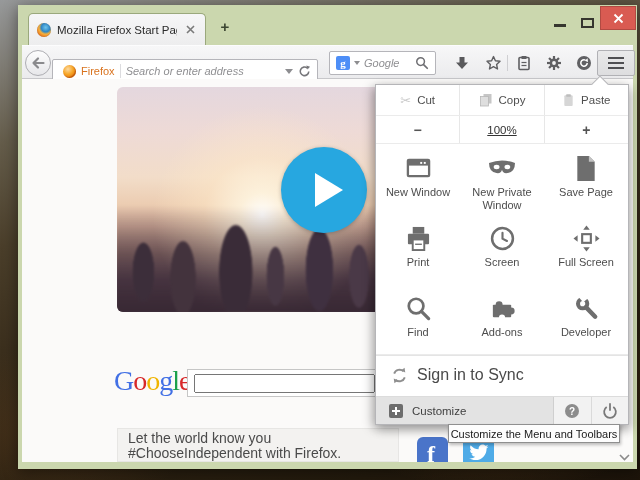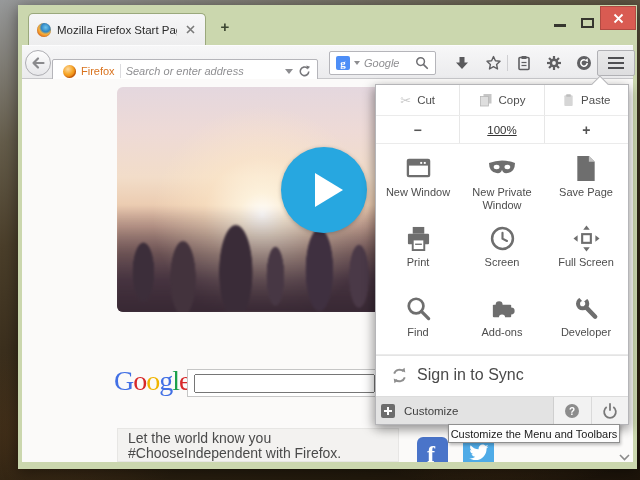--- a/index.html
+++ b/index.html
@@ -123,21 +123,21 @@
   .cell .gicon { height:30px; display:flex; align-items:center; justify-content:center; }
   .cell .glabel { font-size:11px; line-height:13px; color:#4d4d4d; text-align:center; margin-top:3px; width:80px; }
   .grid-sep { border-bottom:1px solid #ebebeb; }
 
   .sync-row { height:39px; border-top:1px solid #e4e4e4; display:flex; align-items:center; gap:9px; padding-left:15px; }
   .sync-row .slabel { font-size:16px; color:#4a4a4a; }
 
   .panel-footer { position:absolute; left:0; bottom:0; width:100%; height:28px; background:#f2f2f2;
     border-top:1px solid #dcdcdc; display:flex; }
   .cust { width:200px; height:100%; background:#e3e3e3; border-right:1px solid #cfcfcf;
-    display:flex; align-items:center; gap:8px; padding-left:4px; }
+    display:flex; align-items:center; gap:8px; padding-left:12px; }
   .cust .clabel { font-size:11.5px; color:#3f3f3f; }
   .foot-btn { width:42px; height:100%; display:flex; align-items:center; justify-content:center; }
   .foot-btn + .foot-btn { border-left:1px solid #dadada; }
   .foot-spacer { flex:1; }
 
   
   .tooltip { position:absolute; left:430px; top:419px; width:172px; height:19px; background:#fdfdfd;
     border:1px solid #8f8f8f; box-shadow:1px 2px 3px rgba(0,0,0,.25); z-index:30;
     display:flex; align-items:center; justify-content:center; }
   .tooltip span { font-size:11px; color:#1a1a1a; white-space:nowrap; }

